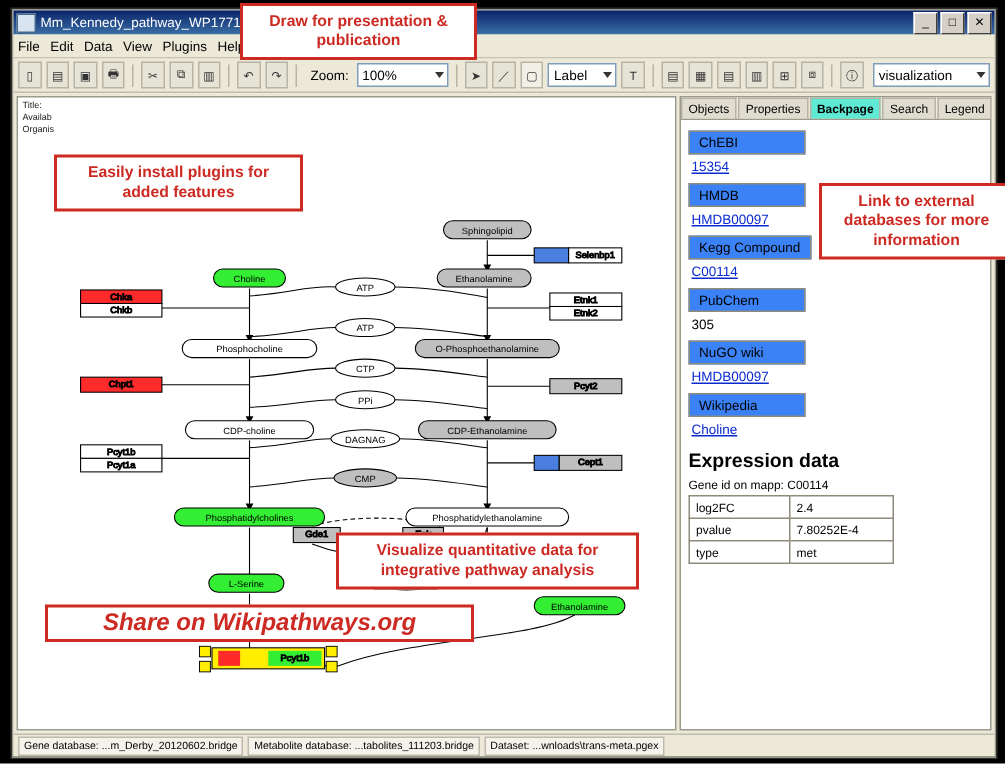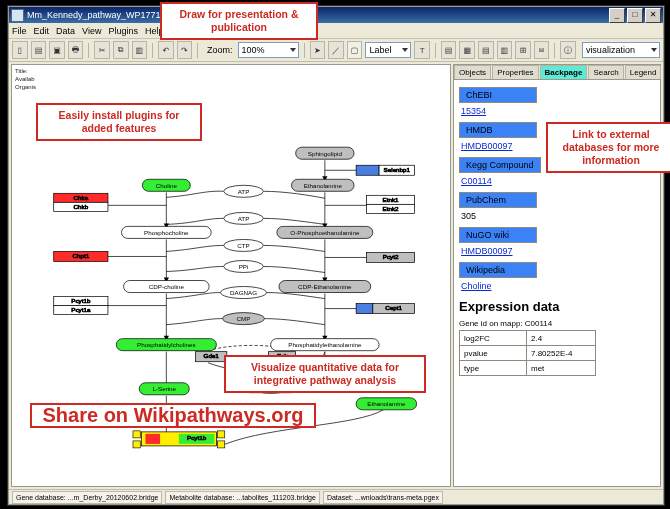--- a/index.html
+++ b/index.html
@@ -61,21 +61,21 @@
   table.expr td.k{width:58px;}
   table.expr td.v{width:60px;}
   
   .statusbar{height:14px;background:#ece9d8;border-top:1px solid #c0bcae;display:flex;align-items:center;padding:0 3px;gap:3px;font-size:7px;}
   .stcell{background:#f4f2ea;border:1px solid #bdb9ab;padding:0 3px;line-height:11px;height:11px;}
   
   svg.pw{position:absolute;left:0;top:0;width:100%;height:100%;}
   .nodeL{font-size:6px;font-family:"Liberation Sans",sans-serif;text-anchor:middle;dominant-baseline:middle;}
   
   .callout{position:absolute;background:#fff;border:2px solid #cc2a22;color:#cc2a22;font-weight:bold;text-align:center;font-size:10.5px;line-height:13px;padding:4px 6px;}
-  .callout.big{font-size:20px;}
+  .callout.big{font-size:16px;font-style:italic;}
 </style>
 </head>
 <body>
 
 <div class="app">
 
   <div class="titlebar">
     <span class="tb-icon"></span>
     <span class="tb-text">Mm_Kennedy_pathway_WP1771_45176.gpml - PathVisio</span>
     <span class="winbtns">

